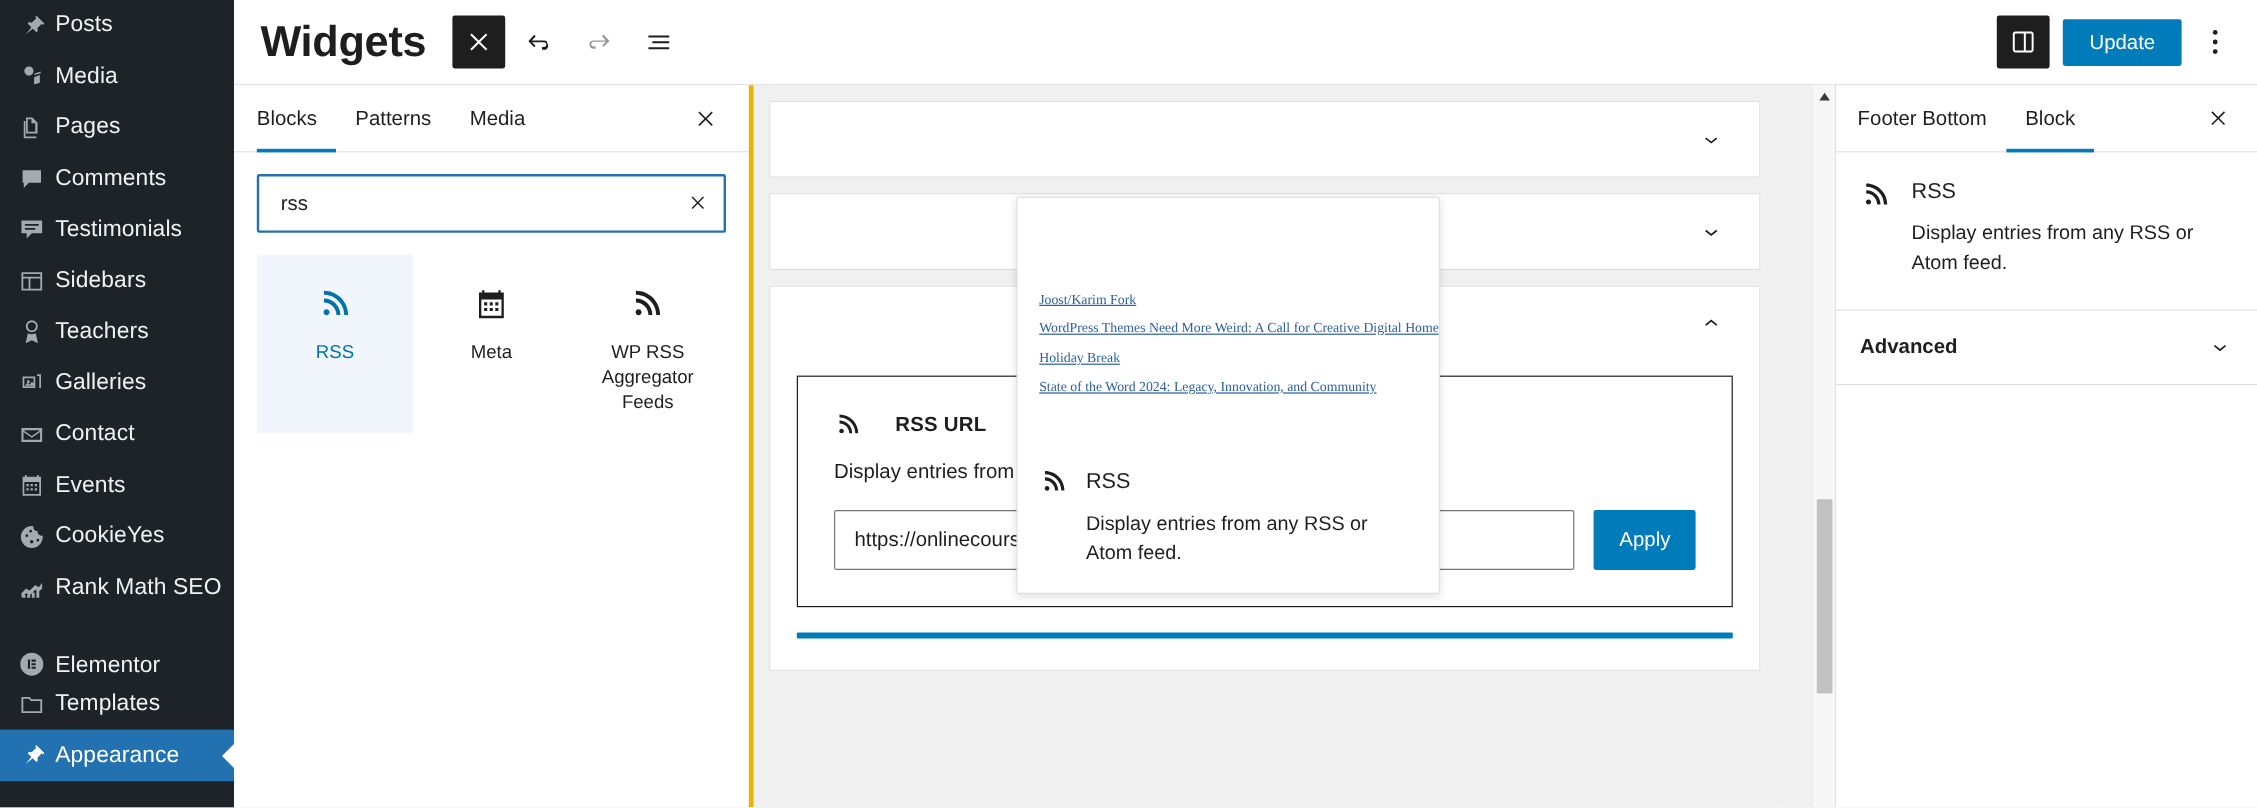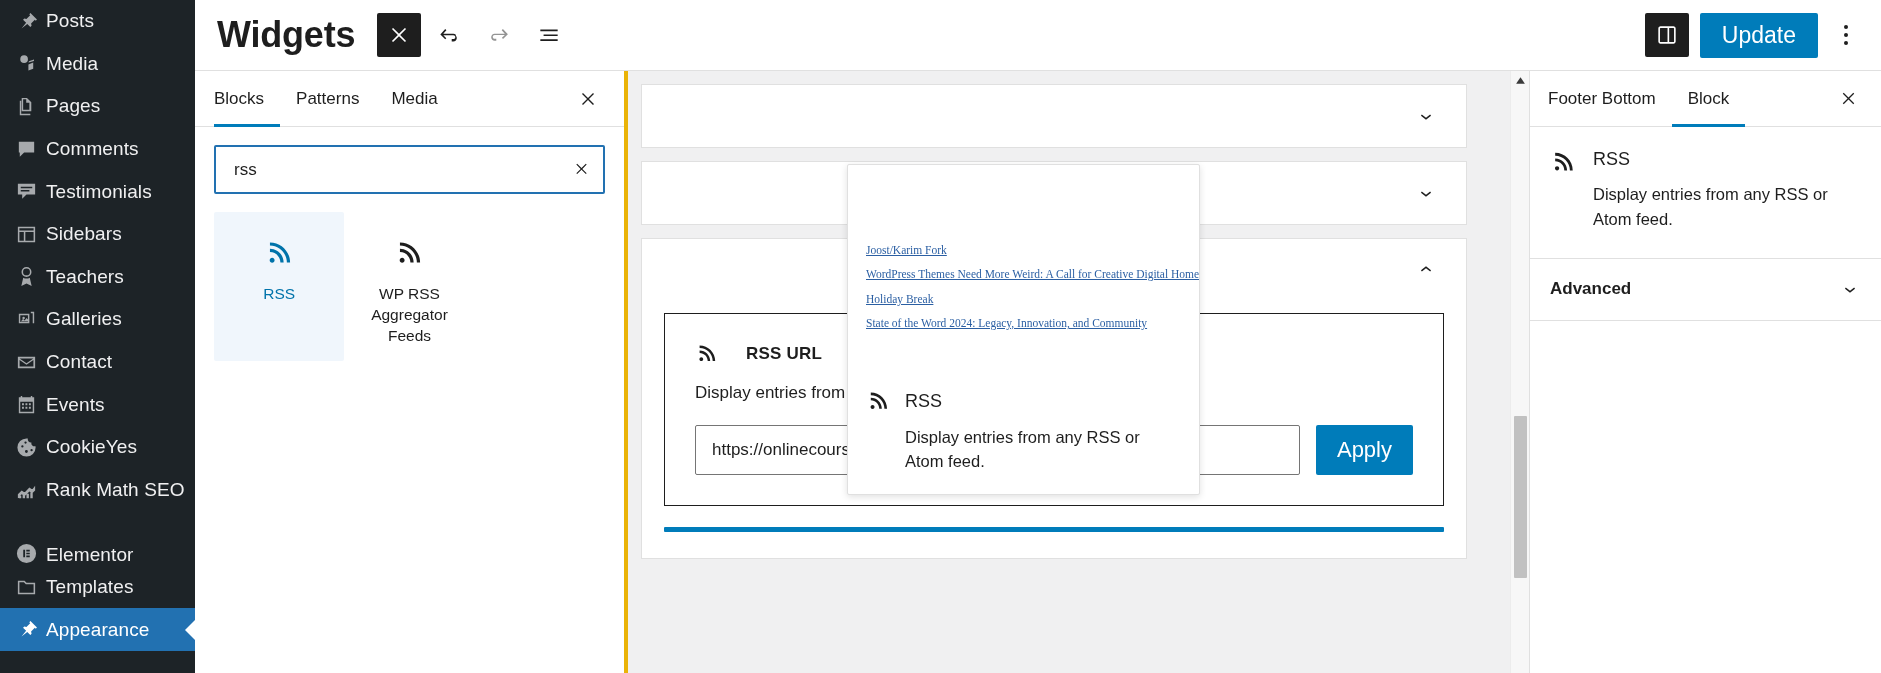--- a/index.html
+++ b/index.html
@@ -63,21 +63,21 @@
     display: flex; align-items: center; justify-content: center;
     cursor: pointer; border-radius: 2px; color: #1e1e1e;
   }
   .hdr-btn svg { width: 26px; height: 26px; fill: currentColor; }
   .hdr-btn.dark { background: #1e1e1e; color: #fff; }
   .hdr-btn.disabled { color: #949494; cursor: default; }
   #hdr-left-tools { display: flex; align-items: center; gap: 6px; }
   #hdr-right-tools { margin-left: auto; display: flex; align-items: center; gap: 11px; }
   #update-button {
     background: #007cba; color: #fff; border: none; cursor: pointer;
-    font-size: 23px; font-family: inherit;
+    font-size: 17px; font-family: inherit;
     padding: 11px 22px; border-radius: 2px; line-height: 1;
   }
   #more-menu-button {
     width: 34px; height: 44px; border: none; background: transparent;
     display: flex; flex-direction: column; align-items: center;
     justify-content: center; gap: 4px; cursor: pointer;
   }
   #more-menu-button i { width: 4px; height: 4px; border-radius: 50%; background: #1e1e1e; display: block; }
 
   
@@ -205,21 +205,21 @@
   #rss-ph-title { font-size: 17px; font-weight: 700; color: #1e1e1e; letter-spacing: .2px; }
   #rss-ph-desc { margin-top: 17px; font-size: 17px; color: #1e1e1e; }
   #rss-ph-form { margin-top: 22px; display: flex; align-items: stretch; gap: 16px; }
   #rss-url-input {
     flex: 1; height: 50px; border: 1px solid #757575; border-radius: 2px;
     font-size: 17px; font-family: inherit; padding: 0 16px;
     color: #1e1e1e; outline: none; background: #fff;
   }
   #rss-apply-button {
     background: #007cba; color: #fff; border: none; cursor: pointer;
-    font-size: 22px; font-family: inherit; padding: 0 21px; border-radius: 2px;
+    font-size: 17px; font-family: inherit; padding: 0 21px; border-radius: 2px;
   }
   #insertion-indicator {
     height: 5px; background: #007cba; margin: 21px 0 0 0; border-radius: 1px;
   }
 
   
   #canvas-scrollbar {
     position: absolute; right: 0; top: 0; bottom: 0; width: 19px;
     background: #f7f7f7; border-left: 1px solid #ececec; z-index: 5;
   }
@@ -473,20 +473,28 @@
 
         <div id="block-grid">
 
         <button class="block-card highlight">
               <span class="bc-icon">
                 <svg viewBox="0 0 24 24" class="">
                   <path d="M4.6 3.4v2.5c7.2 0 13.1 5.9 13.1 13.1h2.5c0-8.6-7-15.6-15.6-15.6zm0 5v2.5c4.5 0 8.1 3.6 8.1 8.1h2.5c0-5.9-4.8-10.6-10.6-10.6zM6.3 15.3c-1 0-1.9.8-1.9 1.9s.8 1.9 1.9 1.9 1.9-.8 1.9-1.9-.8-1.9-1.9-1.9z"></path>
                 </svg>
               </span>
               <span class="bc-label">RSS</span>
+            </button>
+            <button class="block-card">
+              <span class="bc-icon">
+                <svg viewBox="0 0 24 24" class="">
+                  <path d="M6 3v1.5H4V21h16V4.5h-2V3h-1.5v1.5h-9V3H6zm-.5 6h13v10.5h-13V9zm1.8 1.8v2h2v-2h-2zm3.6 0v2h2v-2h-2zm3.6 0v2h2v-2h-2zM7.3 14.4v2h2v-2h-2zm3.6 0v2h2v-2h-2zm3.6 0v2h2v-2h-2z"></path>
+                </svg>
+              </span>
+              <span class="bc-label">Meta</span>
             </button>
             <button class="block-card">
               <span class="bc-icon">
                 <svg viewBox="0 0 24 24" class="">
                   <path d="M4.6 3.4v2.5c7.2 0 13.1 5.9 13.1 13.1h2.5c0-8.6-7-15.6-15.6-15.6zm0 5v2.5c4.5 0 8.1 3.6 8.1 8.1h2.5c0-5.9-4.8-10.6-10.6-10.6zM6.3 15.3c-1 0-1.9.8-1.9 1.9s.8 1.9 1.9 1.9 1.9-.8 1.9-1.9-.8-1.9-1.9-1.9z"></path>
                 </svg>
               </span>
               <span class="bc-label">WP RSS Aggregator Feeds</span>
             </button>
           </div>

